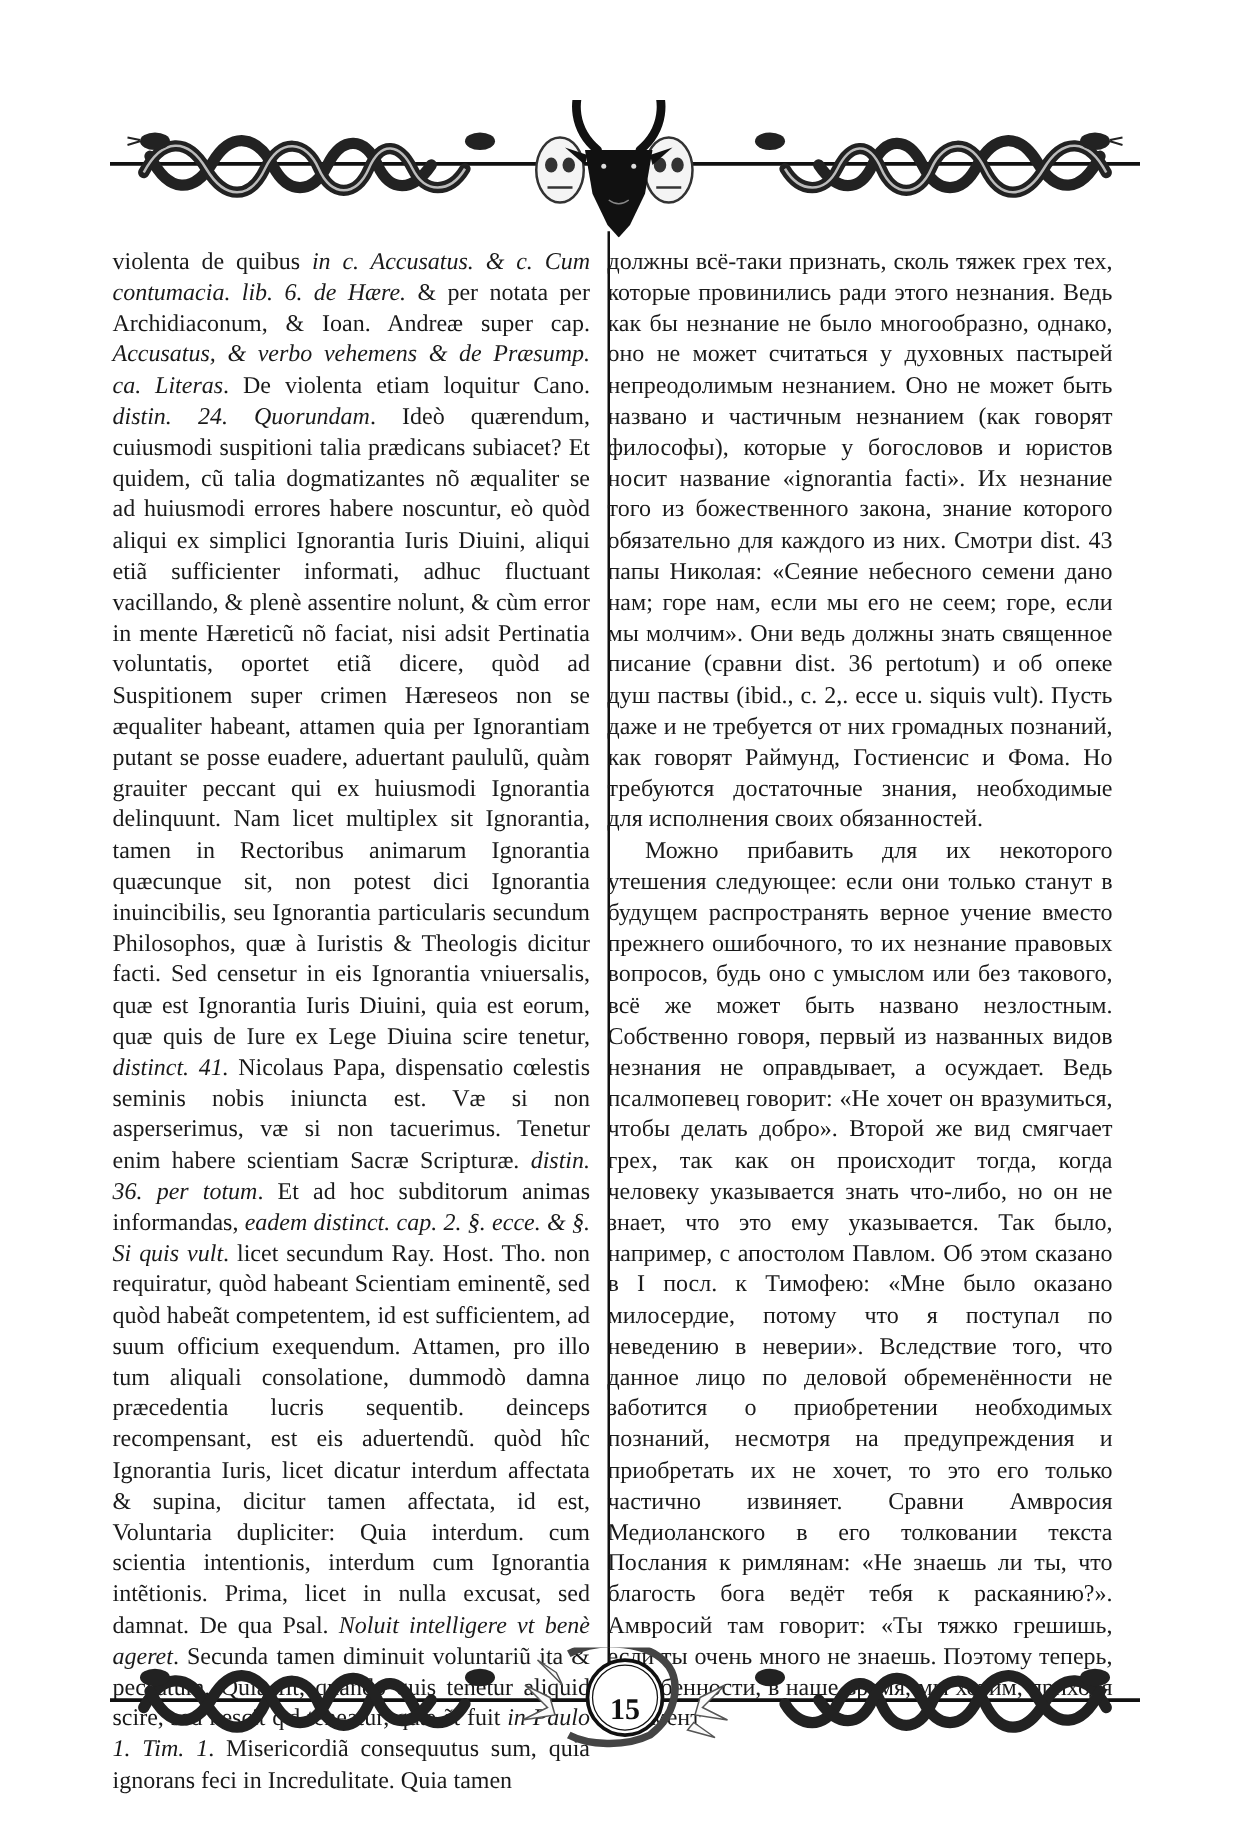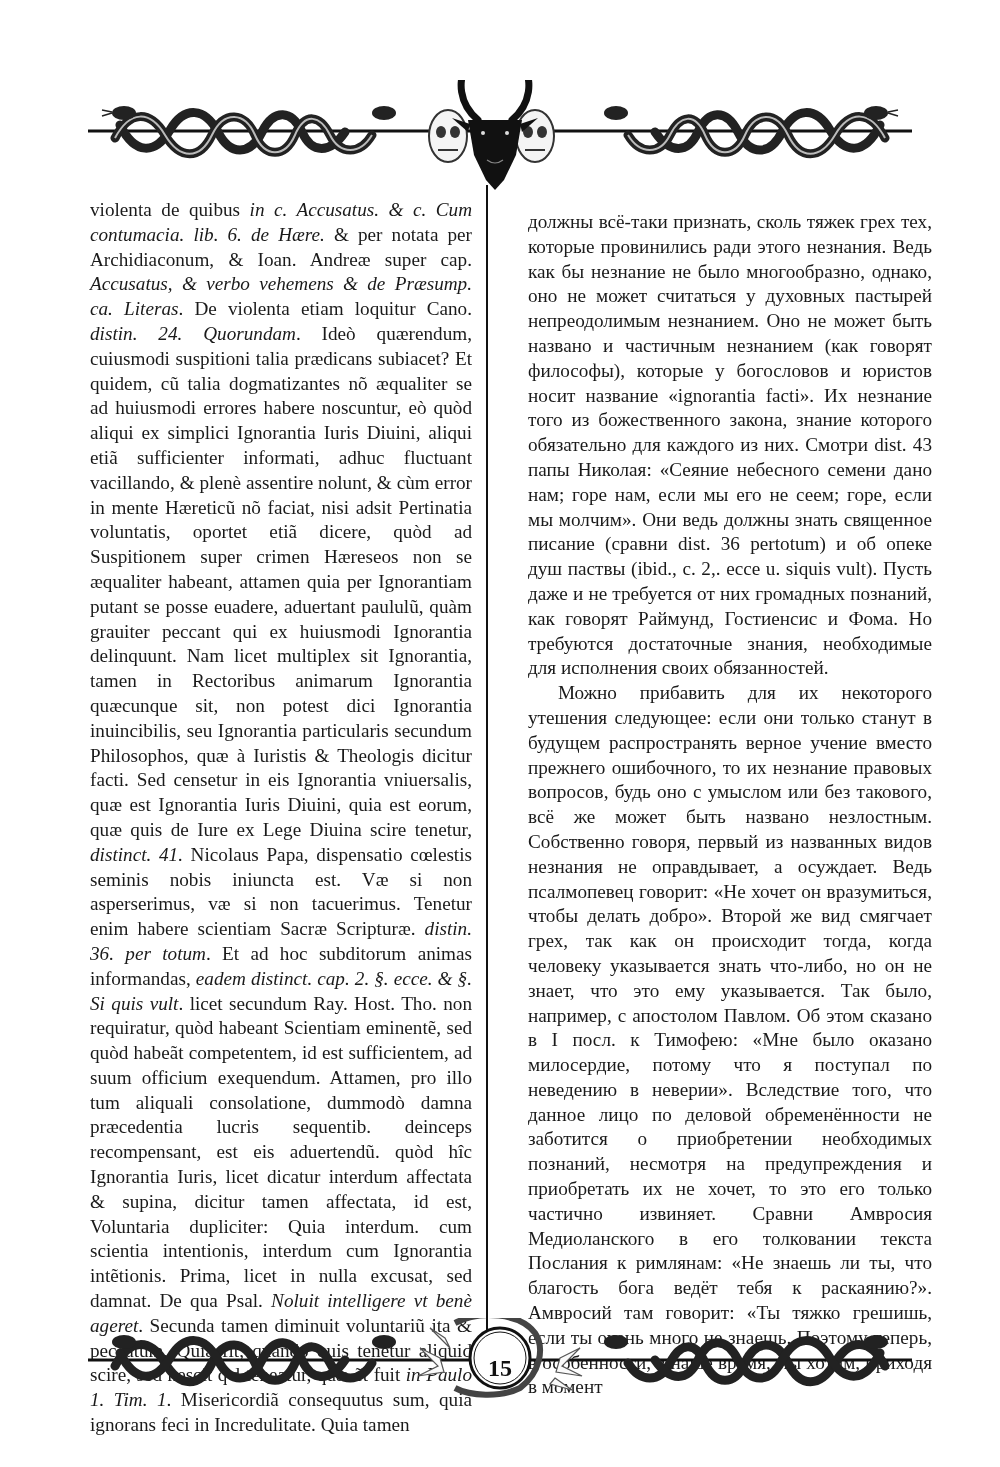--- a/index.html
+++ b/index.html
@@ -5,21 +5,21 @@
   html, body { margin:0; padding:0; background:#ffffff; }
   body { width:1000px; height:1467px; position:relative; overflow:hidden; font-family:"DejaVu Serif","Liberation Serif",serif; color:#1a1a1a; }
   .page { position:absolute; left:0; top:0; width:1000px; height:1467px; }
   .band { position:absolute; left:0; width:1000px; height:110px; }
   .band.top { top:80px; }
   .band.bottom { top:1318px; }
   .band svg { position:absolute; left:0; top:0; }
   .divider { position:absolute; left:486px; top:185px; width:2px; height:1150px; background:#111; }
   .col { position:absolute; top:198px; font-family:"Liberation Serif","DejaVu Serif",serif; font-size:19.2px; line-height:24.8px; text-align:justify; hyphens:manual; }
   .col.left { left:90px; width:382px; }
-  .col.right { left:528px; width:404px;margin-top:12px; }
+  .col.right { left:486px; width:404px; }
   .col p { margin:0; }
   .col p.indent { text-indent:30px; }
   .col em { font-style:italic; }
   .page-number { position:absolute; left:475px; top:1355px; width:50px; text-align:center; font-family:"Liberation Serif",serif; font-size:24px; font-weight:bold; color:#111; }
 </style>
 </head>
 <body>
 
 <div class="page">
 

